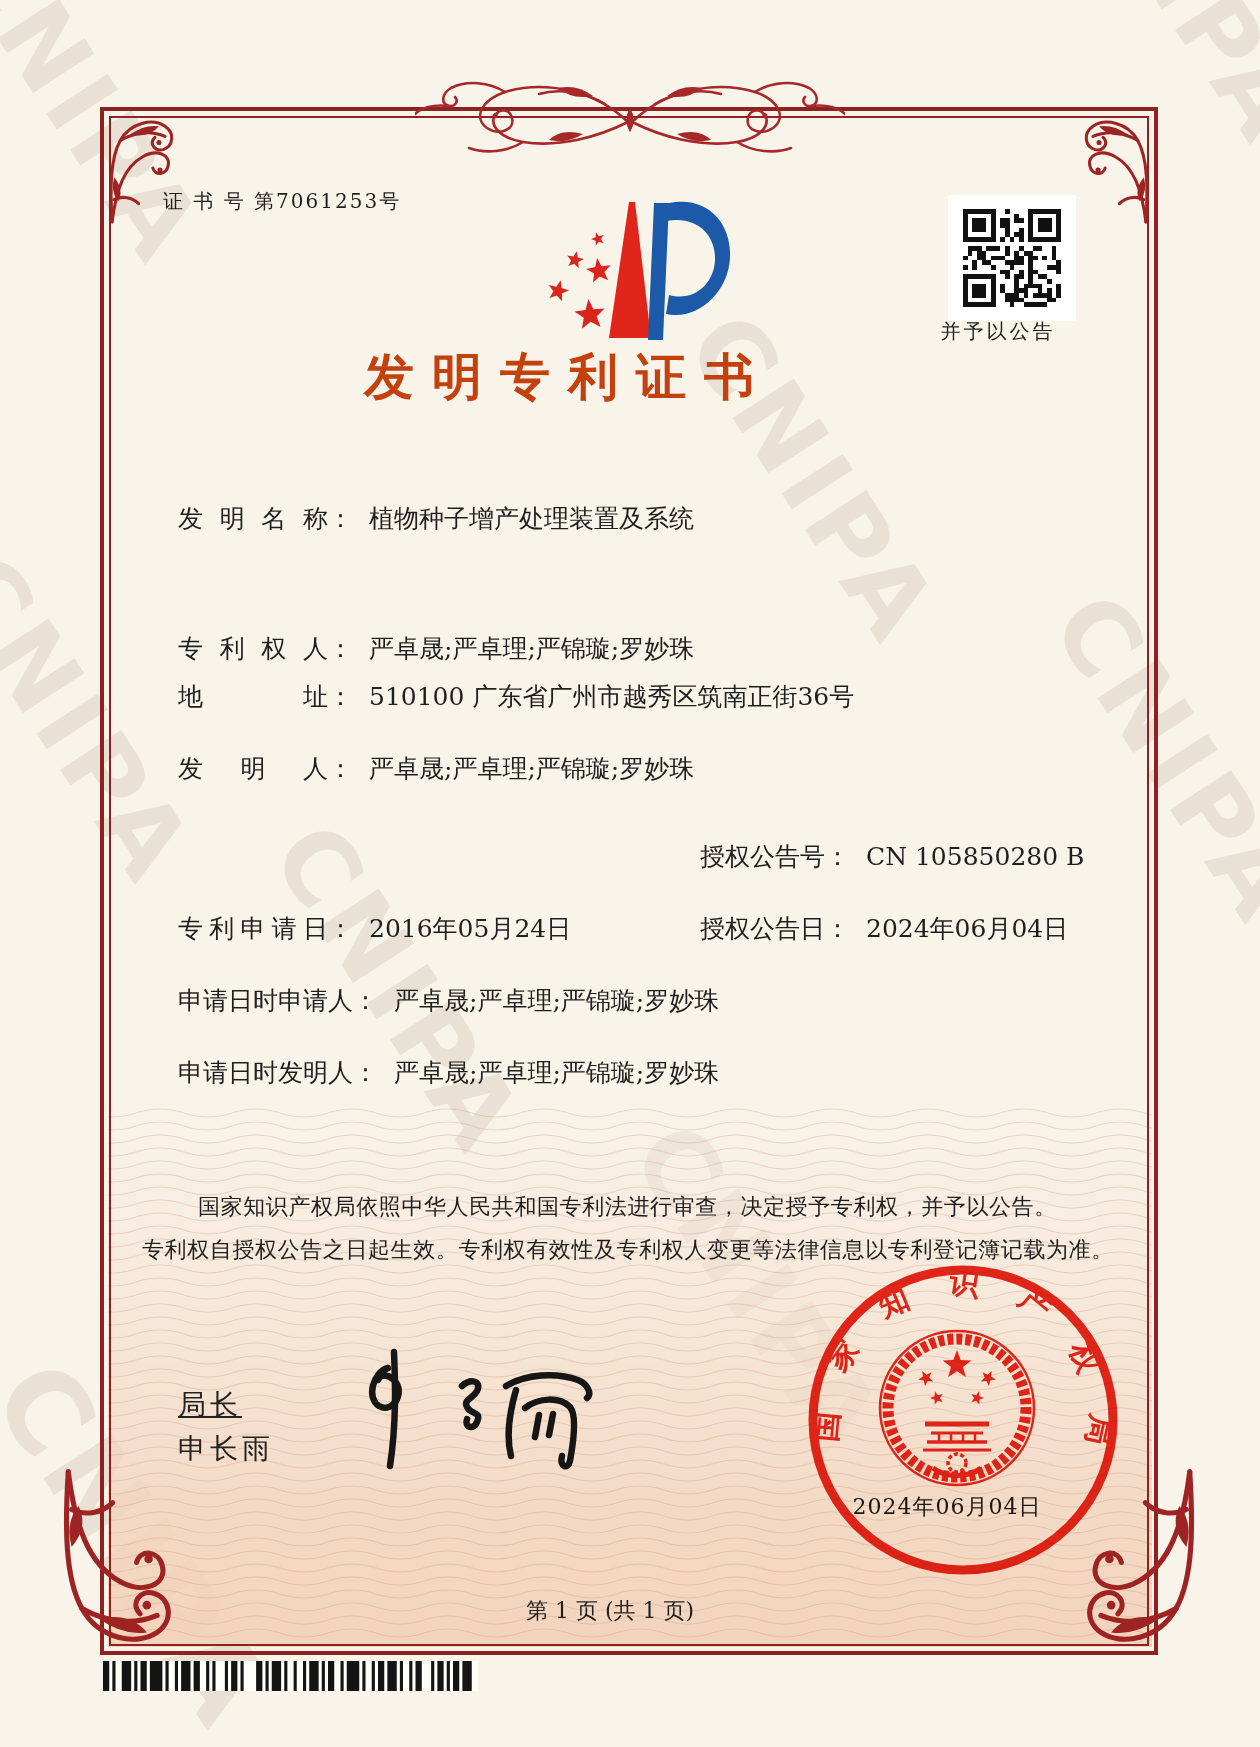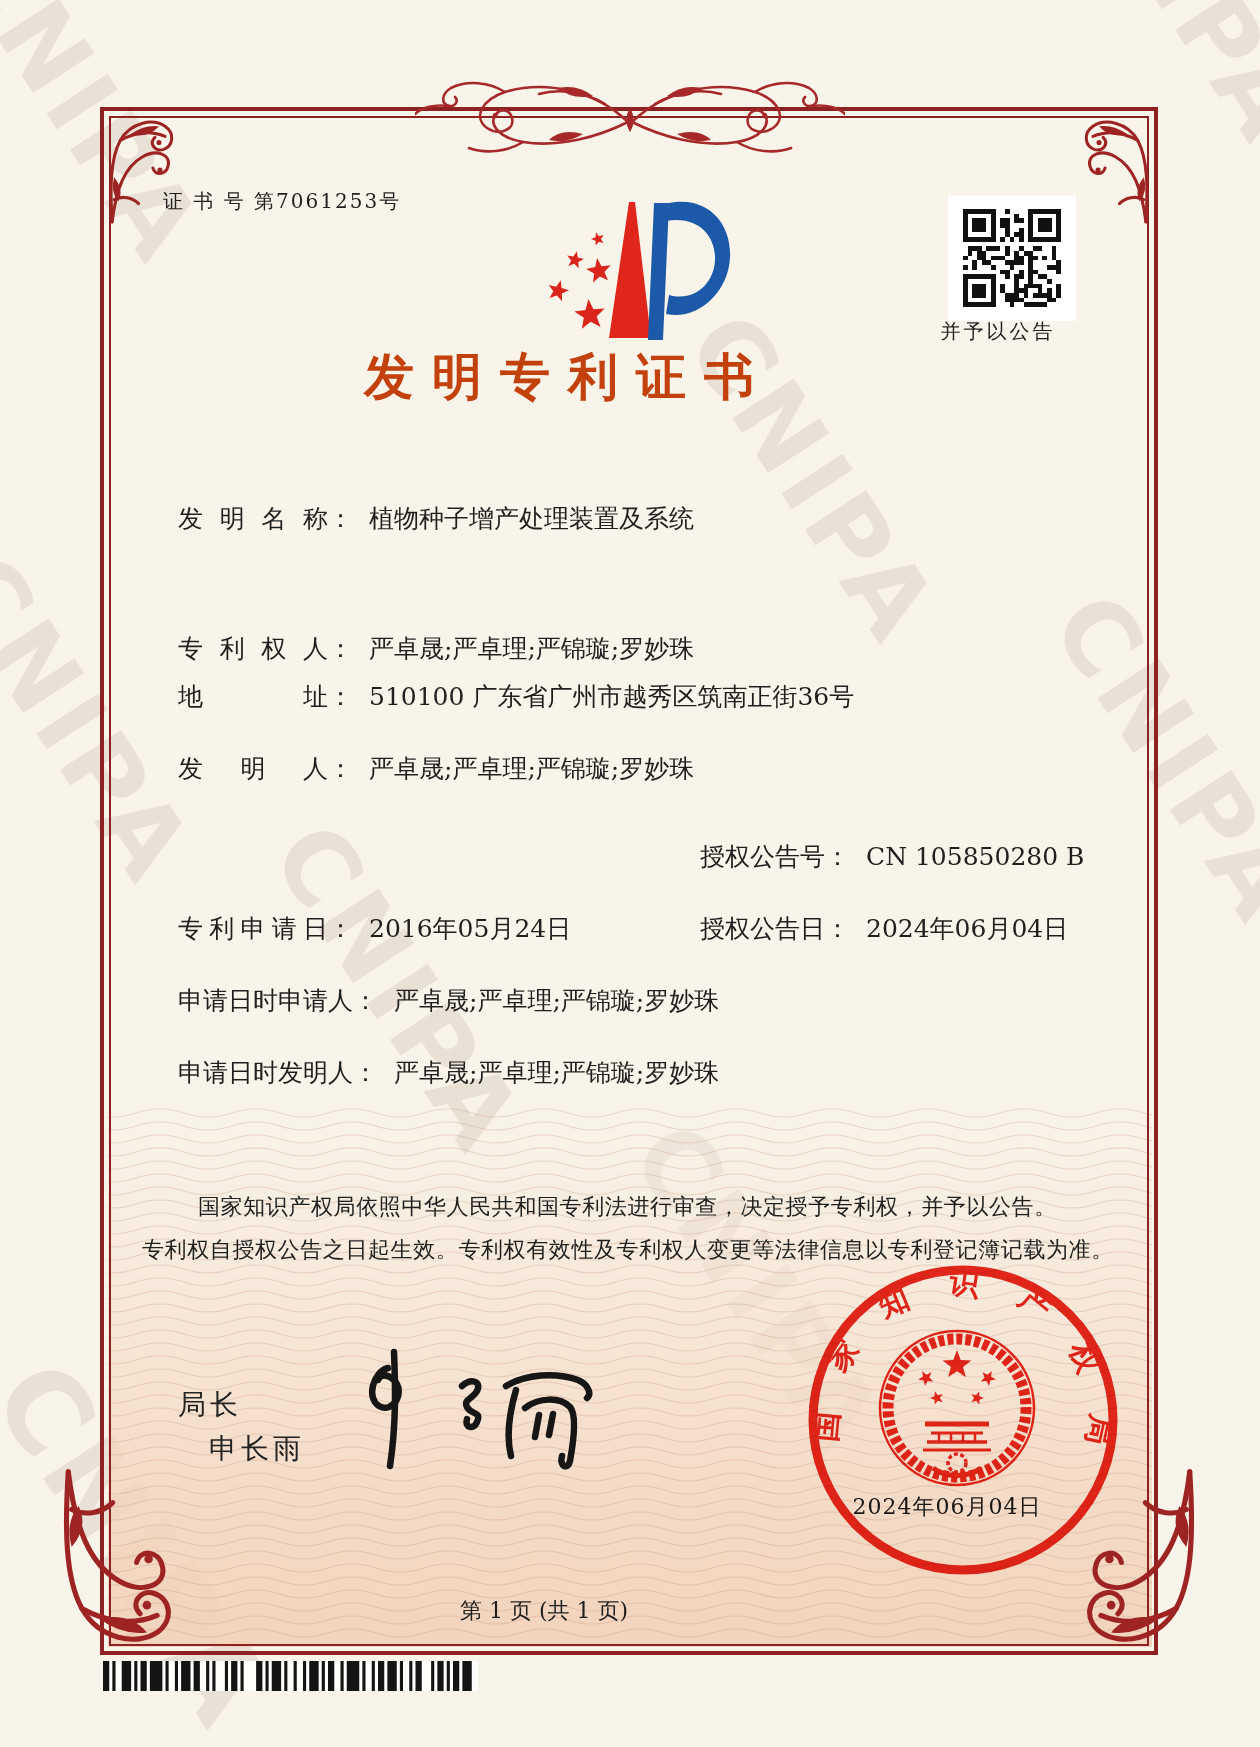--- a/index.html
+++ b/index.html
@@ -38,21 +38,21 @@
   .rowr{position:absolute;left:700px;font-size:25px;white-space:nowrap;}
   .lbl{display:inline-block;width:150px;text-align:justify;text-align-last:justify;vertical-align:bottom;}
   .val{margin-left:16px;}
   
   .legal{position:absolute;font-size:22px;letter-spacing:0.6px;white-space:nowrap;}
   
   .dir{position:absolute;left:178px;font-size:28px;letter-spacing:4px;
        font-family:"DejaVu Sans","Liberation Sans",sans-serif;color:#222;}
   .sig{position:absolute;left:358px;top:1342px;}
   .seal{position:absolute;left:805px;top:1262px;mix-blend-mode:multiply;}
-  .footer{position:absolute;left:460px;top:1596px;width:300px;text-align:left;font-size:22px;}
+  .footer{position:absolute;left:460px;top:1596px;width:300px;text-align:center;font-size:22px;}
   .barcode{position:absolute;left:103px;top:1661px;background:#fdfdfa;}
 </style>
 </head>
 <body>
 
 <div class="page">
 
   <span class="wm" style="left:-105px;top:40px;">CNIPA</span>
   <span class="wm" style="left:1000px;top:-80px;">CNIPA</span>
   <span class="wm" style="left:630px;top:420px;">CNIPA</span>
@@ -331,22 +331,22 @@
   <div class="row" style="top:984px">
     <span>申请日时申请人</span><span>：</span><span class="val">严卓晟;严卓理;严锦璇;罗妙珠</span>
   </div>
   <div class="row" style="top:1056px">
     <span>申请日时发明人</span><span>：</span><span class="val">严卓晟;严卓理;严锦璇;罗妙珠</span>
   </div>
 
   <div class="legal" style="left:198px;top:1192px;font-family:Liberation Mono, monospace;">国家知识产权局依照中华人民共和国专利法进行审查，决定授予专利权，并予以公告。</div>
   <div class="legal" style="left:142px;top:1235px;">专利权自授权公告之日起生效。专利权有效性及专利权人变更等法律信息以专利登记簿记载为准。</div>
 
-  <div class="dir" style="top:1386px;">局长</div>
-  <div class="dir" style="top:1430px;margin-left:31px;">申长雨</div>
+  <div class="dir" style="top:1386px;text-decoration:underline;">局长</div>
+  <div class="dir" style="top:1430px;">申长雨</div>
   <svg class="sig" width="250" height="130" viewBox="0 0 250 130" fill="none" stroke="#161616" stroke-width="6.5" stroke-linecap="round" stroke-linejoin="round">
     <path d="M36,10 C37,36 39,78 32,124"></path>
     <path d="M30,26 C15,30 8,56 21,64 C35,72 48,50 36,38 C30,32 22,32 20,38"></path>
     <path d="M104,44 C113,36 124,39 119,49 C115,57 105,57 109,65 C113,73 124,69 119,80 C116,88 106,86 109,77"></path>
     <path d="M148,44 C168,32 198,30 220,38 C230,42 234,52 229,56"></path>
     <path d="M158,48 C151,72 148,94 153,114"></path>
     <path d="M167,66 C181,55 202,55 212,65 C219,73 216,97 212,119 C210,128 201,125 204,114"></path>
     <path d="M181,73 L177,95"></path>
     <path d="M195,72 L191,93"></path>
   </svg>

